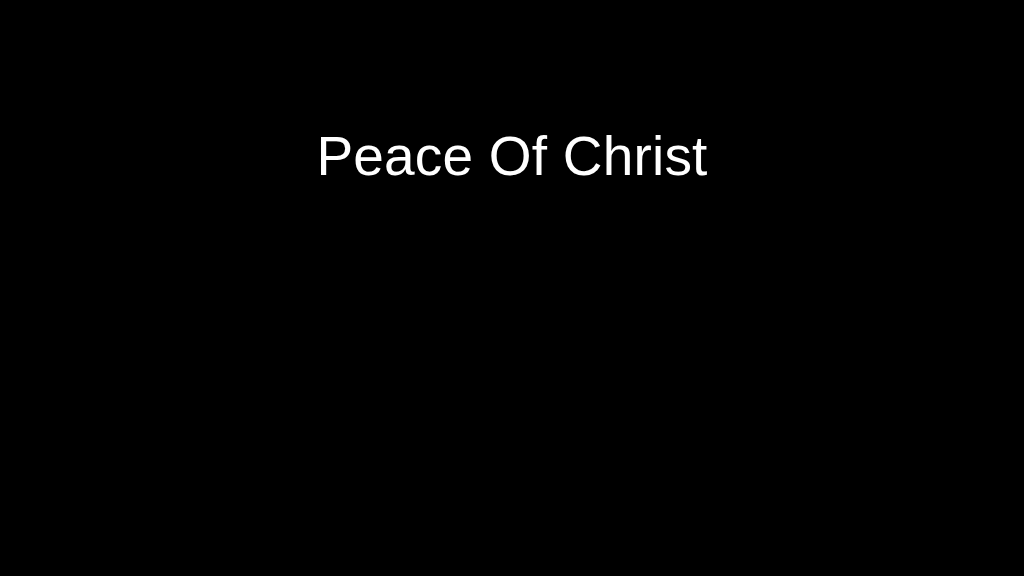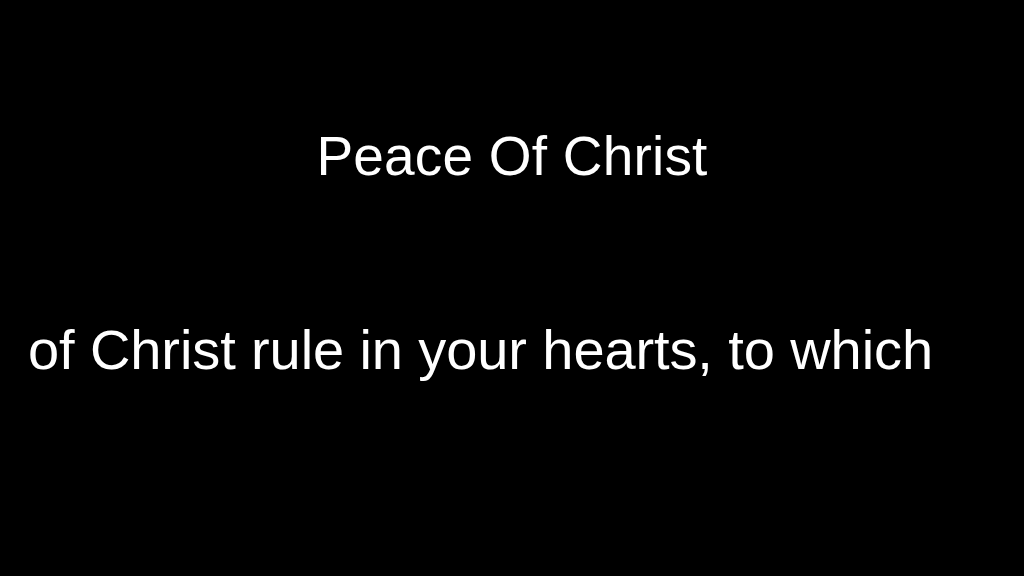--- a/index.html
+++ b/index.html
@@ -62,19 +62,18 @@
 </style>
 </head>
 <body>
 
 <div class="slide">
   <div class="slide-content">
 
     <div class="slide-title">Peace Of Christ</div>
 
     <div class="slide-body">
-      <span class="body-line">of Christ rule in your hearts, to which</span>
       
       
     </div>
 
   </div>
 </div>
 
 </body></html>

